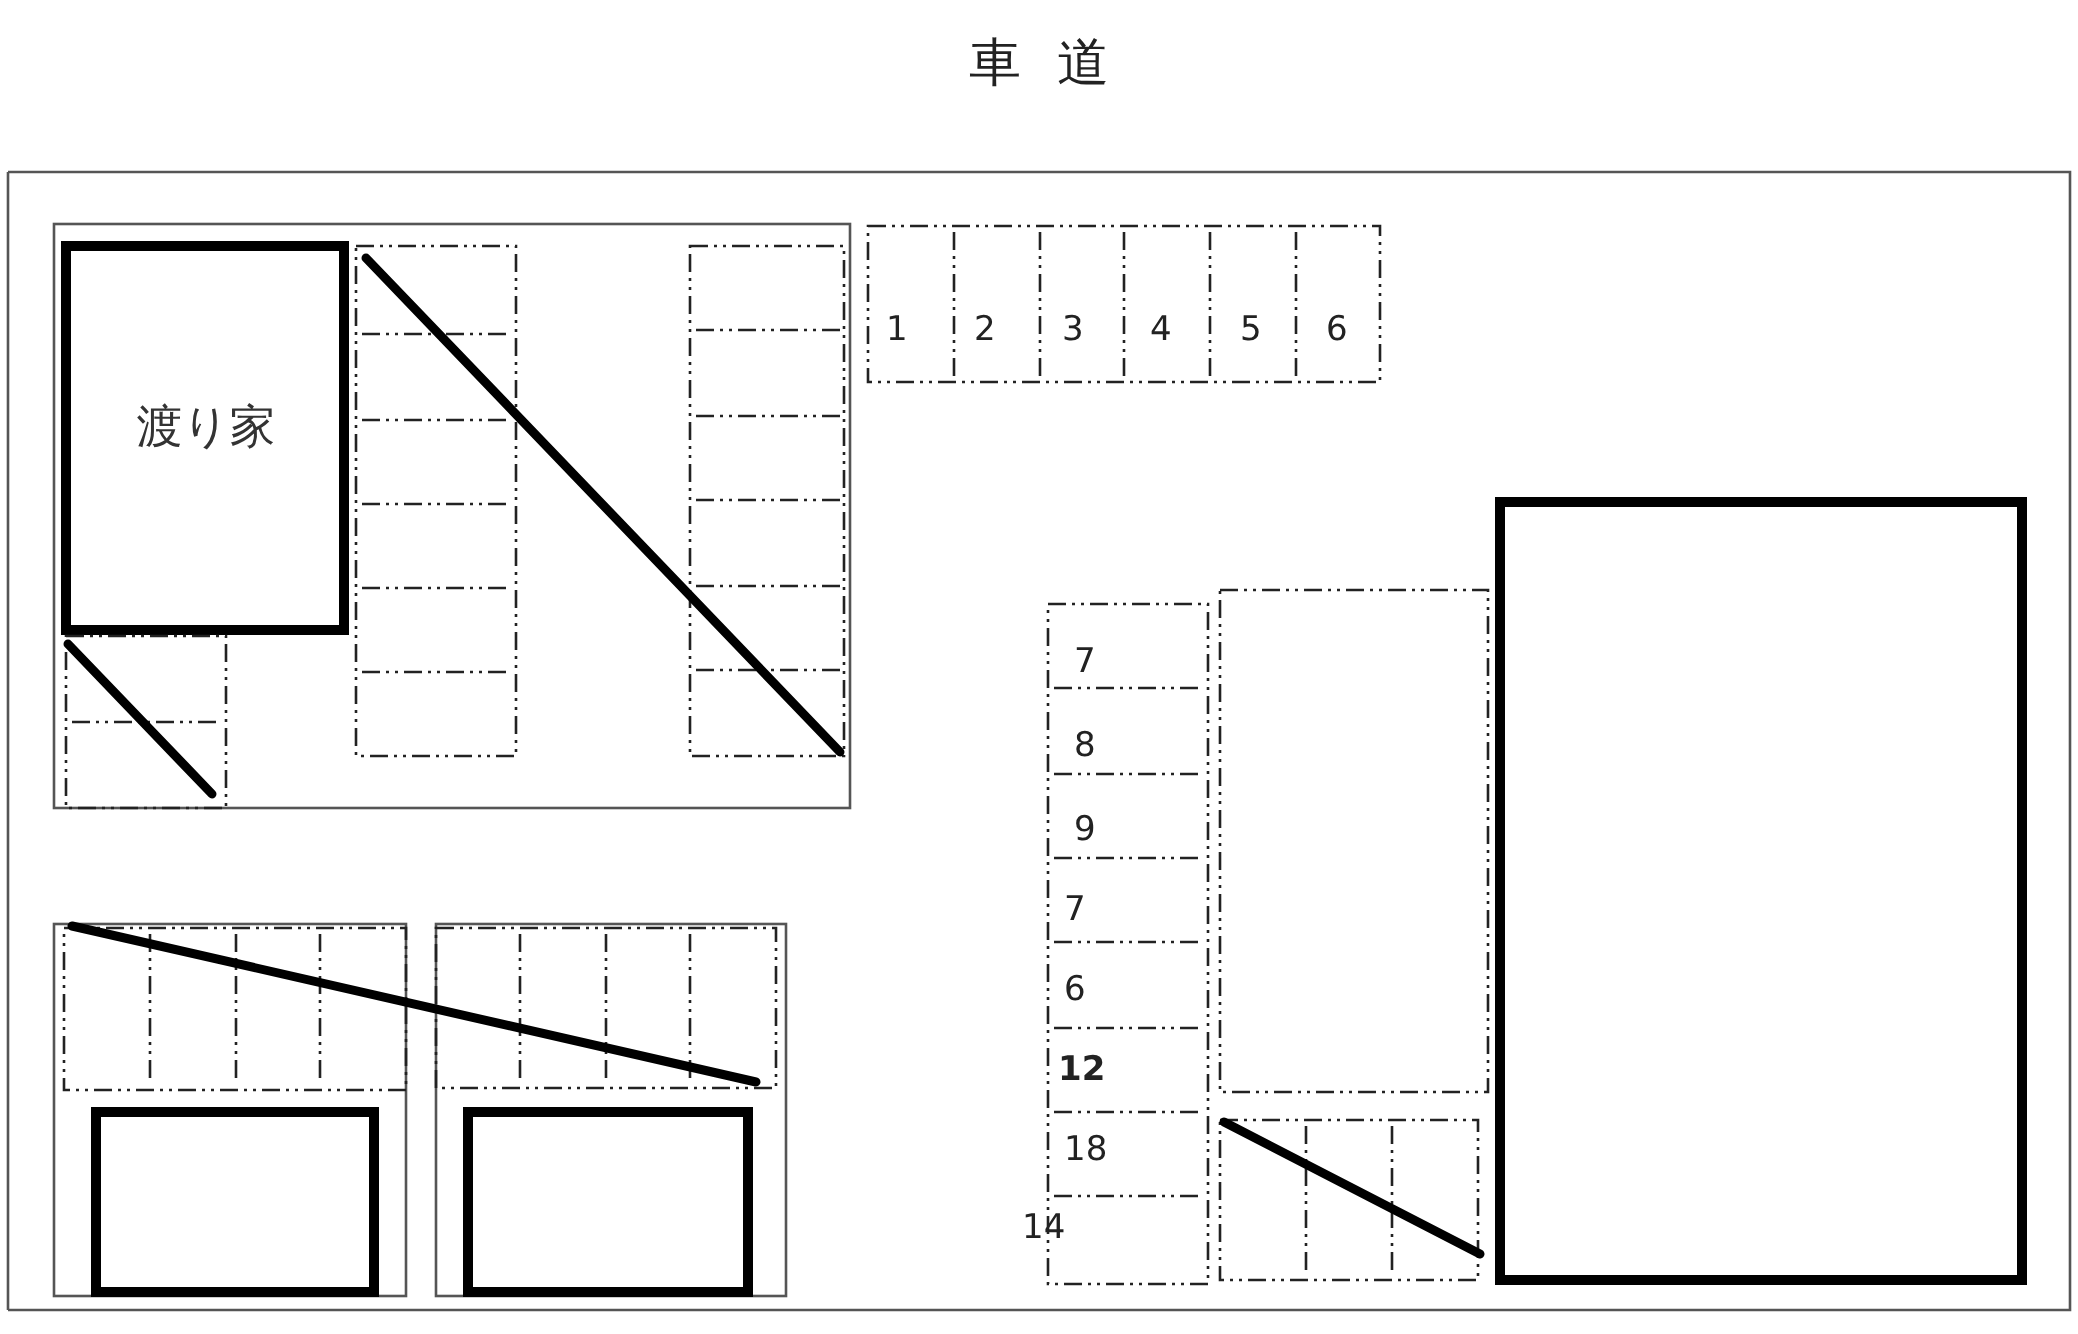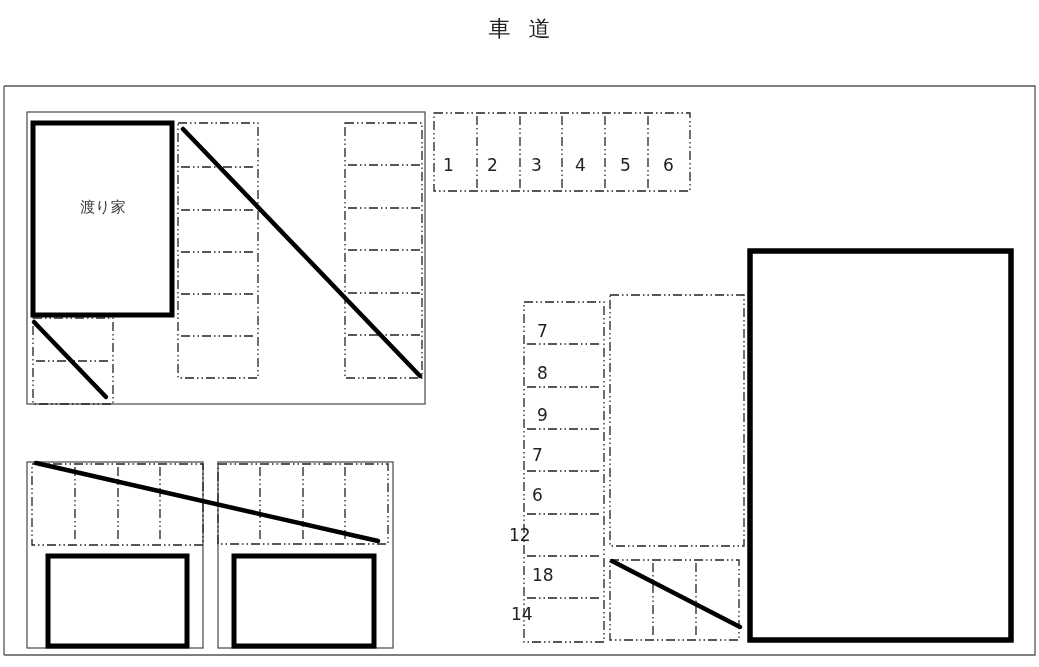--- a/index.html
+++ b/index.html
@@ -1,20 +1,20 @@
 <!DOCTYPE html>
 <html><head>
   <meta charset="utf-8">
   <style>
     html, body { margin: 0; padding: 0; background: #ffffff; }
     body { width: 1039px; height: 667px; overflow: hidden; position: relative; font-family: "DejaVu Sans", sans-serif; }
     #canvas { position: absolute; left: 0; top: 0; }
-    .road-label { position: absolute; left: 0; top: 14px; width: 1039px; text-align: center; font-size: 22px; color: #222; letter-spacing: 0; }
+    .road-label { position: absolute; left: 0; top: 14px; width: 1039px; text-align: center; font-size: 26px; color: #222; letter-spacing: 0; }
     .road-label span { display: inline-block; margin: 0 9px; }
-    .house-label { position: absolute; left: 34px; top: 198px; width: 138px; text-align: center; font-size: 15px; color: #333; }
+    .house-label { position: absolute; left: 34px; top: 198px; width: 138px; text-align: center; font-size: 23px; color: #333; }
     .num { position: absolute; font-size: 17px; color: #222; line-height: 1; }
     .dashed { fill: none; stroke: #222; stroke-width: 1.3; stroke-dasharray: 9 3 1.5 3 1.5 3; }
     .thin { fill: none; stroke: #555; stroke-width: 1.3; }
     .thick { fill: none; stroke: #000; stroke-width: 5; }
     .slash { stroke: #000; stroke-width: 4.5; stroke-linecap: round; }
   </style>
 </head>
 <body>
 
 <svg id="canvas" width="1039" height="667" viewBox="0 0 1039 667" xmlns="http://www.w3.org/2000/svg">
@@ -97,15 +97,15 @@
 <div class="num" style="left:531px; top:157px;">3</div>
 <div class="num" style="left:575px; top:157px;">4</div>
 <div class="num" style="left:620px; top:157px;">5</div>
 <div class="num" style="left:663px; top:157px;">6</div>
 
 <div class="num" style="left:537px; top:323px;">7</div>
 <div class="num" style="left:537px; top:365px;">8</div>
 <div class="num" style="left:537px; top:407px;">9</div>
 <div class="num" style="left:532px; top:447px;">7</div>
 <div class="num" style="left:532px; top:487px;">6</div>
-<div class="num" style="left:509px; top:527px;">12</div>
+<div class="num" style="left:529px; top:527px;font-weight:bold;">12</div>
 <div class="num" style="left:532px; top:567px;">18</div>
 <div class="num" style="left:511px; top:606px;">14</div>
 
 </body></html>

